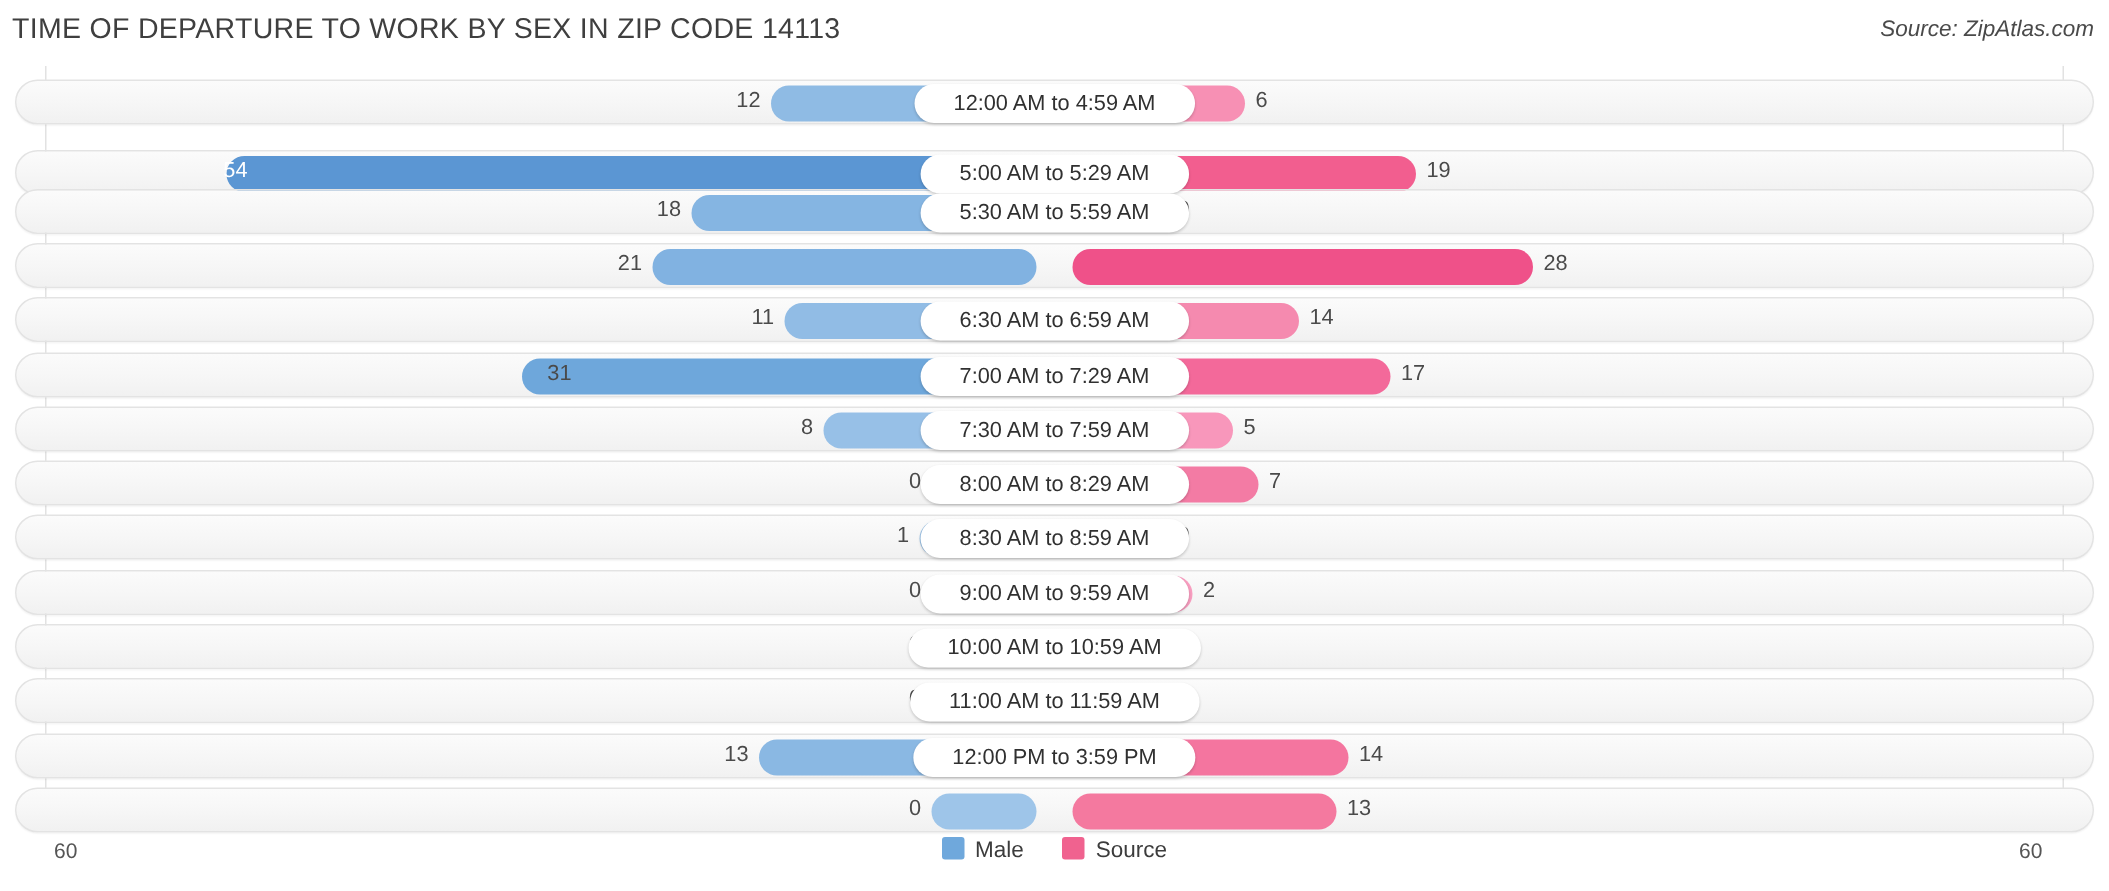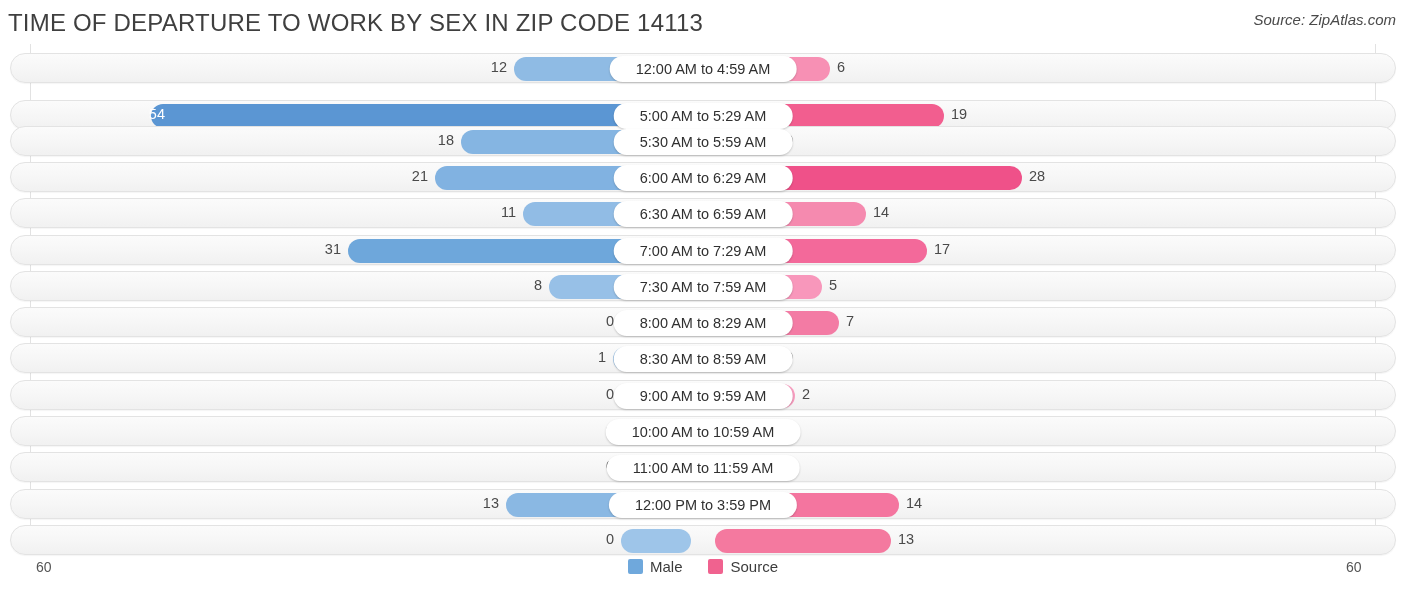--- a/index.html
+++ b/index.html
@@ -20,21 +20,21 @@
   #chart-header {
     position: absolute;
     top: 0; left: 0;
     width: 1406px;
     height: 44px;
   }
   #chart-title {
     position: absolute;
     left: 8px;
     top: 9px;
-    font-size: 24px;
+    font-size: 19px;
     letter-spacing: 0.2px;
     color: #3f3f3f;
     white-space: nowrap;
   }
   #source-label {
     position: absolute;
     right: 10px;
     top: 11px;
     font-size: 15px;
     font-style: italic;
@@ -183,32 +183,31 @@
       <div class="bar-value male-val" style="right: 941px;">18</div>
       <div class="bar bar-female" style="width: 63px; background: rgb(249, 166, 195);"></div>
       <div class="bar-value female-val" style="left: 774px;">0</div>
       <div class="cat-pill">5:30 AM to 5:59 AM</div>
     </div>
     <div class="bar-row" style="top: 117.9px;">
       <div class="bar bar-male" style="width: 256px; background: rgb(129, 178, 225);"></div>
       <div class="bar-value male-val" style="right: 967px;">21</div>
       <div class="bar bar-female" style="width: 307px; background: rgb(239, 81, 137);"></div>
       <div class="bar-value female-val" style="left: 1018px;">28</div>
-      <div class="cat-pill">6:00 AM to 6:29 AM</div>
     </div>
     <div class="bar-row" style="top: 154.2px;">
       <div class="bar bar-male" style="width: 168px; background: rgb(145, 188, 229);"></div>
       <div class="bar-value male-val" style="right: 879px;">11</div>
       <div class="bar bar-female" style="width: 151px; background: rgb(245, 138, 175);"></div>
       <div class="bar-value female-val" style="left: 862px;">14</div>
       <div class="cat-pill">6:30 AM to 6:59 AM</div>
     </div>
     <div class="bar-row" style="top: 190.5px;">
       <div class="bar bar-male" style="width: 343px; background: rgb(110, 167, 219);"></div>
-      <div class="bar-value male-val" style="right: 1054px;">31</div>
+      <div class="bar-value male-val" style="right: 1014px;">31</div>
       <div class="bar bar-female" style="width: 212px; background: rgb(243, 105, 154);"></div>
       <div class="bar-value female-val" style="left: 923px;">17</div>
       <div class="cat-pill">7:00 AM to 7:29 AM</div>
     </div>
     <div class="bar-row" style="top: 226.8px;">
       <div class="bar bar-male" style="width: 142px; background: rgb(151, 192, 231);"></div>
       <div class="bar-value male-val" style="right: 853px;">8</div>
       <div class="bar bar-female" style="width: 107px; background: rgb(248, 151, 187);"></div>
       <div class="bar-value female-val" style="left: 818px;">5</div>
       <div class="cat-pill">7:30 AM to 7:59 AM</div>

